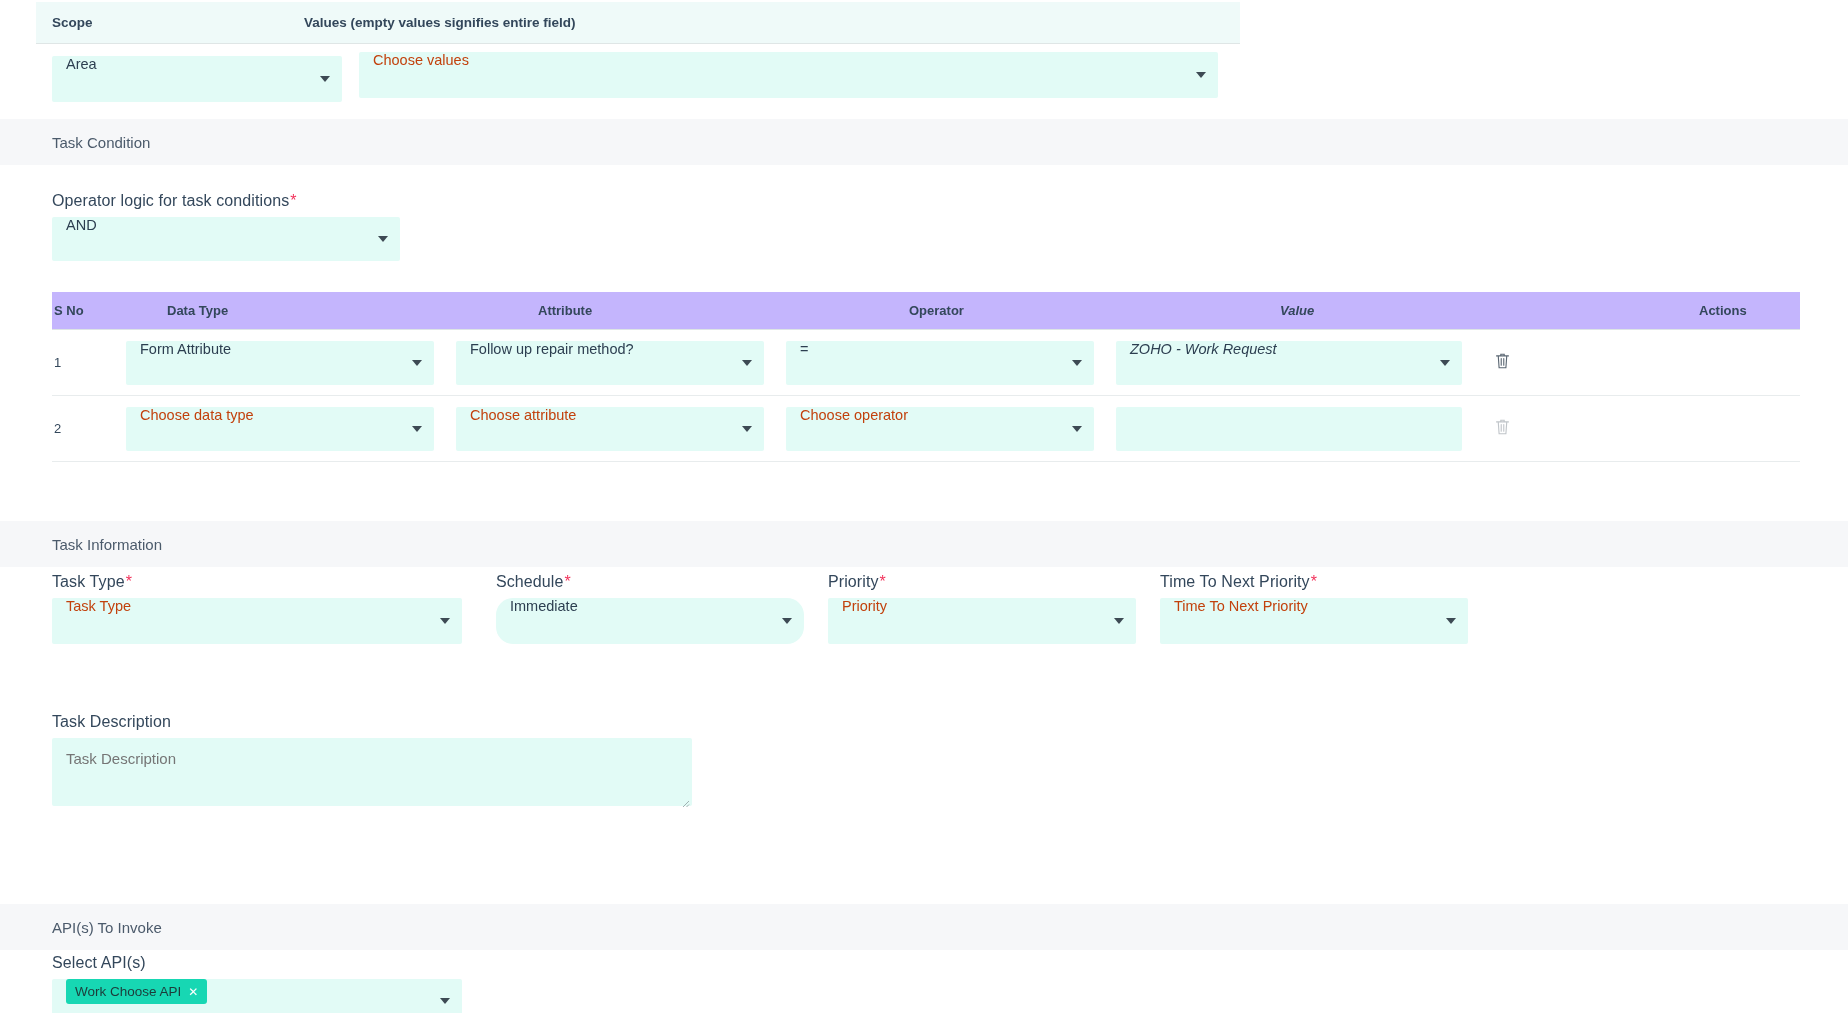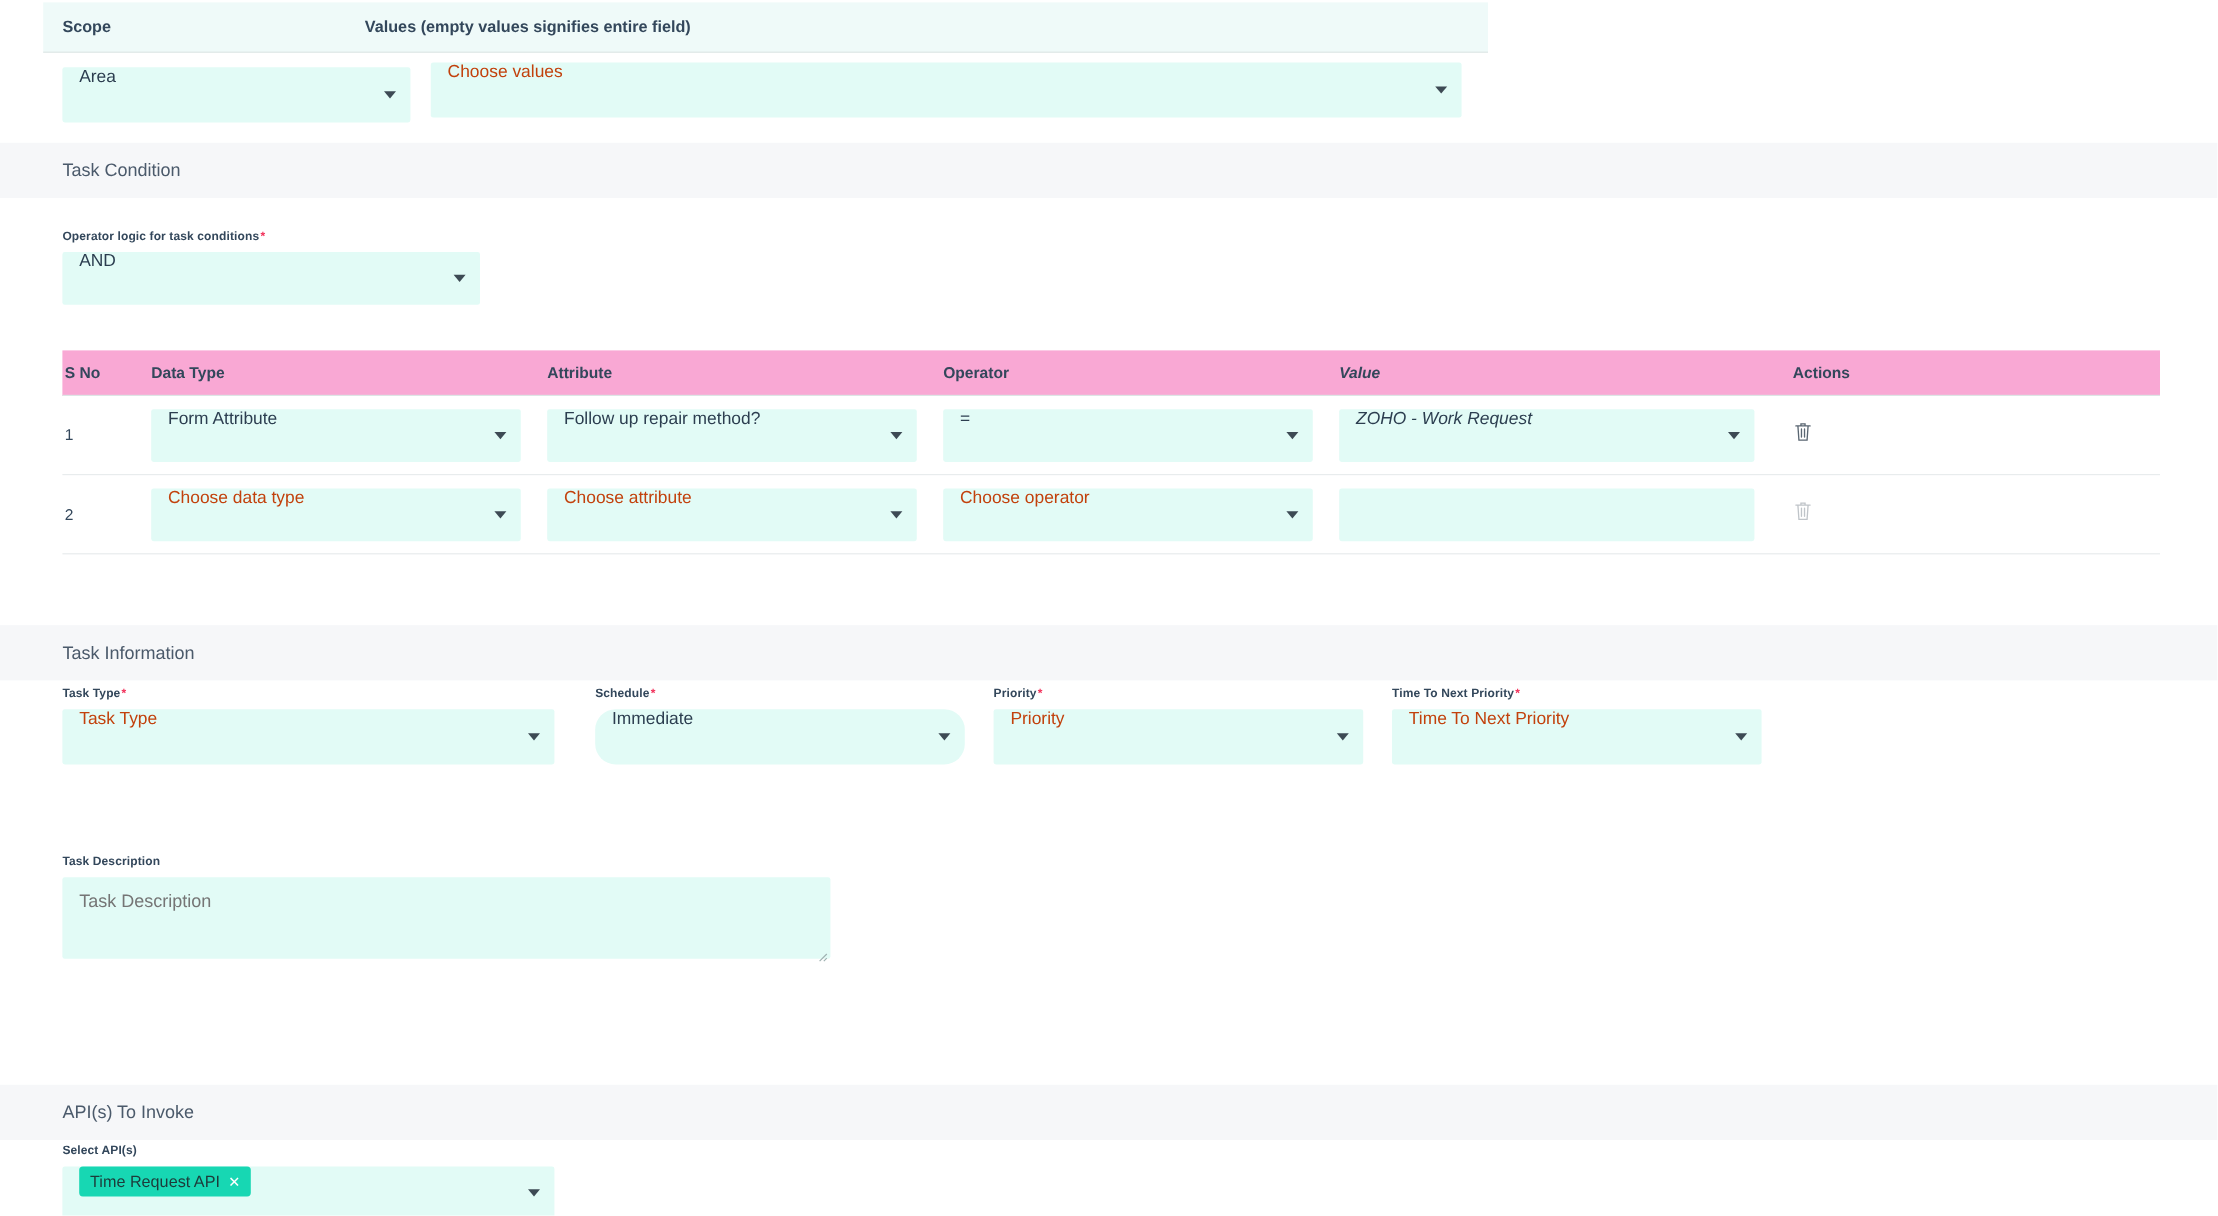--- a/index.html
+++ b/index.html
@@ -31,22 +31,22 @@
   .caret {
     position:absolute;
     right:12px; top:50%;
     width:0;height:0;
     transform:translateY(-50%);
     border-left:5px solid transparent;
     border-right:5px solid transparent;
     border-top:6px solid #3d4a54;
   }
   .lbl {
-    font-size:10px;
-    font-weight:bold;
+    font-size:16px;
+    font-weight:normal;
     color:#33475b;
     margin-bottom:7px;
     letter-spacing:.1px;
   }
   .req { color:#f2335c; margin-left:1px; }
 
   
   .section-bar {
     position:absolute;
     left:0; width:1848px;
@@ -76,24 +76,25 @@
   }
 
   
   #cond-table {
     position:absolute;
     left:52px; top:292px;
     width:1748px;
   }
   .cond-head {
     height:38px;
-    background:#f9a8d4;
+    background:#c4b5fd;
     border-bottom:1px solid #dde5e5;
     display:flex;
     align-items:center;
+    gap:41px;
   }
   .cond-head > div {
     font-size:13px;
     font-weight:bold;
     color:#33475b;
   }
   .cond-row {
     height:66px;
     display:flex;
     align-items:center;
@@ -305,18 +306,18 @@
 </div>
 
 <div class="section-bar" style="top:904px;">
   <span>API(s) To Invoke</span>
 </div>
 
 <div style="position:absolute; left:52px; top:954px;">
   <div class="lbl">Select API(s)</div>
   <div class="field" style="width:410px; height:44px;">
     <span class="chip">
-      <span>Time Request API</span>
+      <span>Work Choose API</span>
       <span class="chip-x">✕</span>
     </span>
     <span class="caret"></span>
   </div>
 </div>
 
 </body></html>

